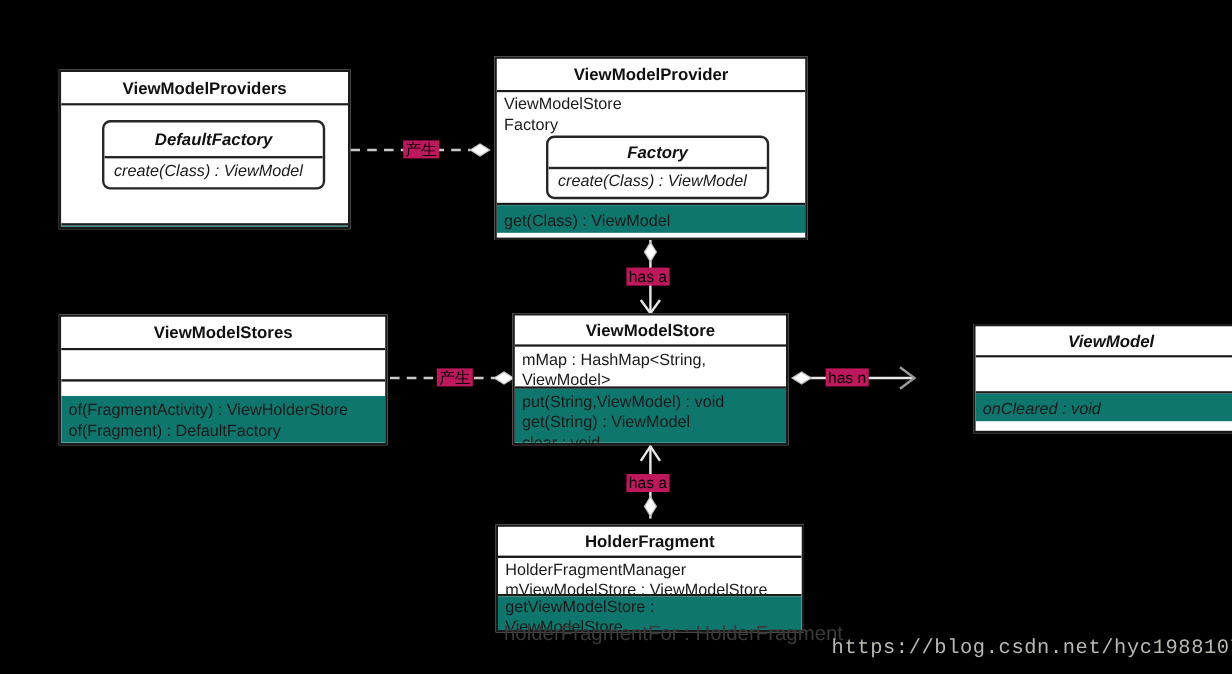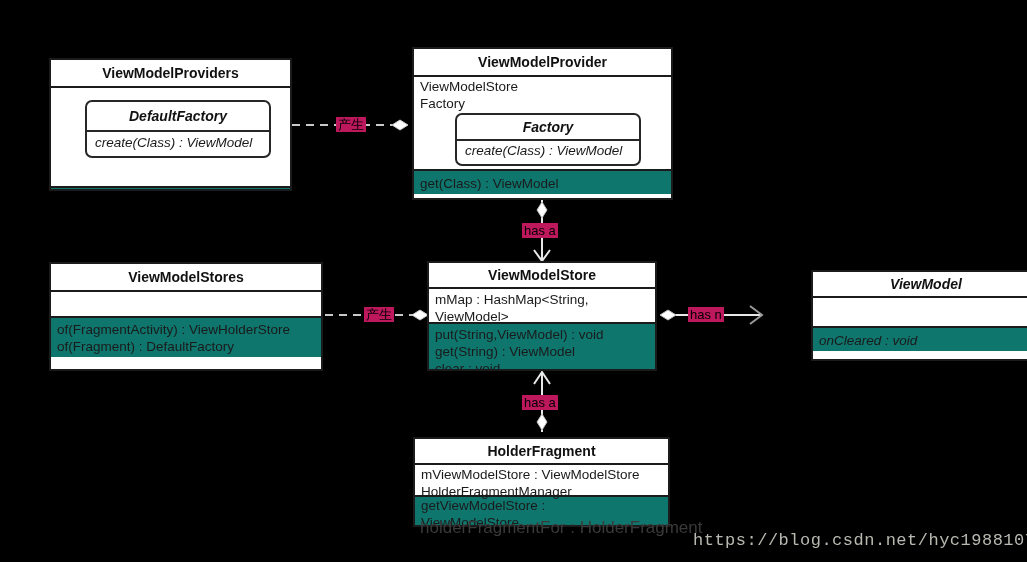--- a/index.html
+++ b/index.html
@@ -207,21 +207,21 @@
   </div>
 
   <div class="inner-box" style="left:455px; top:113px; width:186px; height:53px;">
     <div class="inner-title" style="padding:4px 4px 4px 4px;">Factory</div>
     <div class="inner-op" style="padding:2px 8px 3px 8px;">create(Class) : ViewModel</div>
   </div>
 
   <div class="uml-box" style="left:49px; top:262px; width:274px; height:109px;">
     <div class="uml-title">ViewModelStores</div>
     <div class="uml-attrs" style="height:26px;"></div>
-    <div class="uml-ops" style="padding-top:3px;">
+    <div class="uml-ops" style="padding-top:3px;margin-top:12px;">
       <div class="row">of(FragmentActivity) : ViewHolderStore</div>
       <div class="row">of(Fragment) : DefaultFactory</div>
     </div>
   </div>
 
   <div class="uml-box" style="left:427px; top:261px; width:230px; height:110px;">
     <div class="uml-title" style="padding:4px;">ViewModelStore</div>
     <div class="uml-attrs" style="height:35px; padding-top:2px;">
       <div class="row wrap">mMap : HashMap&lt;String, ViewModel&gt;</div>
     </div>
@@ -236,22 +236,22 @@
     <div class="uml-title iface" style="padding:4px;">ViewModel</div>
     <div class="uml-attrs" style="height:30px;"></div>
     <div class="uml-ops italic" style="padding-top:4px;">
       <div class="row">onCleared : void</div>
     </div>
   </div>
 
   <div class="uml-box" style="left:413px; top:437px; width:257px; height:90px;">
     <div class="uml-title" style="padding:4px;">HolderFragment</div>
     <div class="uml-attrs" style="height:32px; padding-top:1px;">
+      <div class="row">HolderFragmentManager</div>
       <div class="row">mViewModelStore : ViewModelStore</div>
-      <div class="row">HolderFragmentManager</div>
     </div>
     <div class="uml-ops" style="padding-top:0px;">
       <div class="row wrap" style="width:215px;">getViewModelStore : ViewModelStore</div>
     </div>
   </div>
 
   <div class="ghost" style="left:420px; top:519px;">holderFragmentFor : HolderFragment</div>
 
   <div class="watermark" style="left:693px; top:531px;">https://blog.csdn.net/hyc1988107</div>
 

